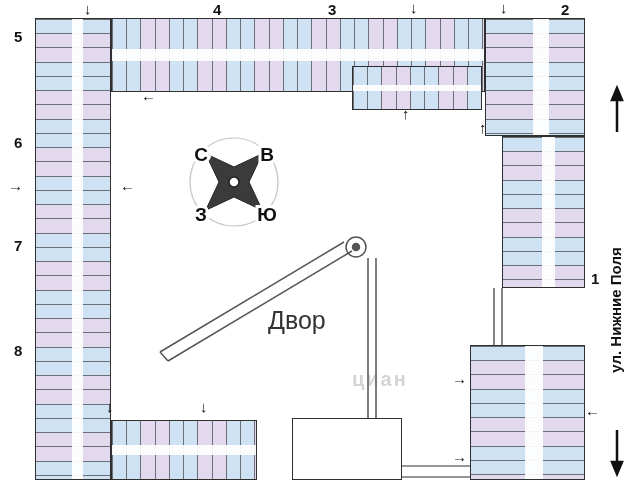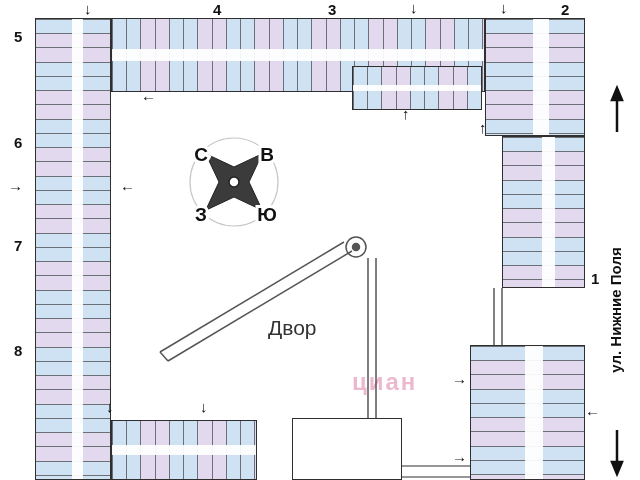--- a/index.html
+++ b/index.html
@@ -22,29 +22,29 @@
     background:
       linear-gradient(90deg, rgba(0,0,0,0) 0 48%, rgba(255,255,255,.93) 48% 64%, rgba(0,0,0,0) 64% 100%),
       repeating-linear-gradient(180deg,
         #6b6f76 0 1px, var(--unit-blue,#cfe2f3) 1px 14px,
         #6b6f76 14px 15px, var(--unit-lilac,#e2d9ee) 15px 28px,
         #6b6f76 28px 29px, var(--unit-lilac,#e2d9ee) 29px 43px,
         #6b6f76 43px 44px, var(--unit-blue,#cfe2f3) 44px 57px);
   }
   .num{position:absolute;font-weight:bold;font-size:15px;color:#111;}
   .arrow{position:absolute;font-weight:bold;font-size:15px;color:var(--arrow,#111);line-height:1;}
-  .courtyard-label{position:absolute;left:268px;top:316px;font-size:21px;color:#333;}
+  .courtyard-label{position:absolute;left:268px;top:306px;font-size:25px;color:#333;}
   .street-label{
     position:absolute;left:507px;top:300px;width:220px;height:20px;text-align:center;
     transform:rotate(-90deg);font-size:15px;font-weight:bold;color:#111;white-space:nowrap;
   }
   .structure{position:absolute;left:292px;top:418px;width:110px;height:62px;
     background:#fff;border:1.5px solid var(--outline,#2f2f2f);box-sizing:border-box;}
-  .watermark{position:absolute;left:352px;top:368px;font-size:24px;font-weight:bold;
-    color:#be185d;opacity:.3;letter-spacing:2px;}
+  .watermark{position:absolute;left:352px;top:368px;font-size:20px;font-weight:bold;
+    color:#737373;opacity:.3;letter-spacing:2px;}
   svg{position:absolute;pointer-events:none;}
 </style>
 </head>
 <body>
 
 <div class="plan">
 
   <div class="block unit-v" style="left:35px;top:18px;width:76px;height:462px;"></div>
   <div class="block unit-h" style="left:111px;top:18px;width:374px;height:74px;"></div>
   <div class="block unit-h" style="left:352px;top:66px;width:130px;height:44px;"></div>

